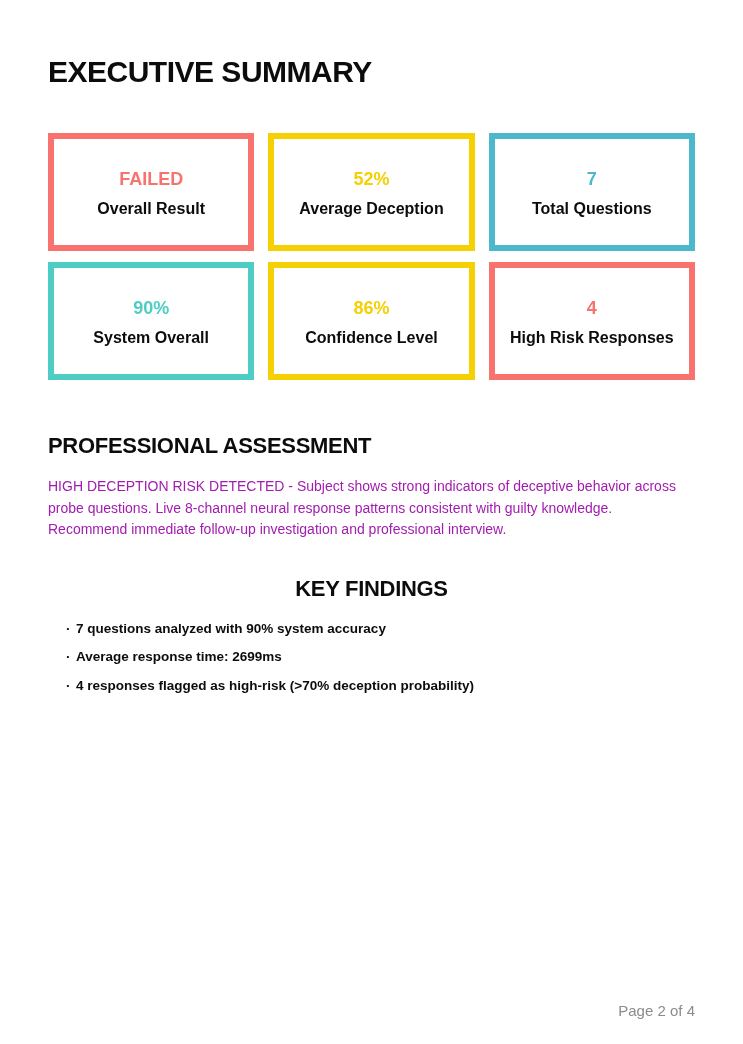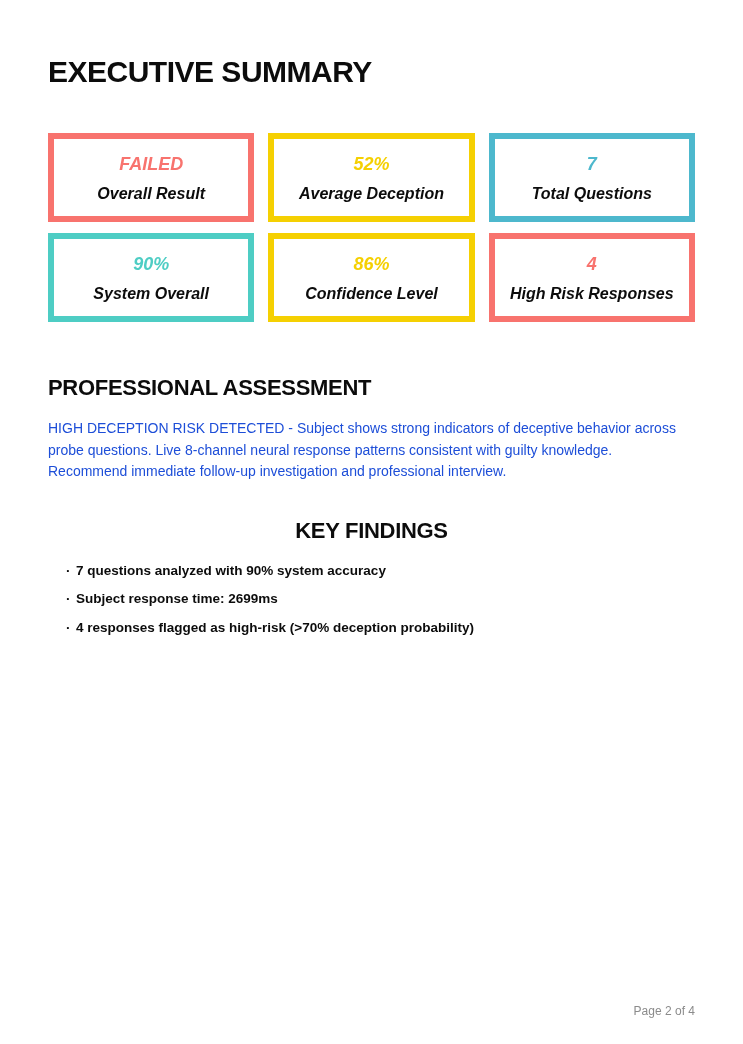--- a/index.html
+++ b/index.html
@@ -27,30 +27,29 @@
     color: #0c0c0c;
   }
   .cards-grid {
     margin-top: 44px;
     display: grid;
     grid-template-columns: repeat(3, 1fr);
     column-gap: 14px;
     row-gap: 11px;
   }
   .stat-card {
-    height: 89px;
+    height: 118px;
     box-sizing: border-box;
     border: 6px solid #cccccc;
     background: #ffffff;
     display: flex;
     flex-direction: column;
     align-items: center;
     justify-content: center;
     text-align: center;
-    font-style: italic;
   }
   .stat-value {
     font-size: 18px;
     font-weight: bold;
     line-height: 20px;
   }
   .stat-label {
     margin-top: 13px;
     font-size: 16px;
     font-weight: bold;
@@ -68,21 +67,21 @@
     margin-top: 54px;
   }
   .section-kf {
     margin-top: 36px;
     text-align: center;
   }
   .assessment-body {
     margin-top: 15px;
     font-size: 14px;
     line-height: 21.5px;
-    color: #1d4ed8;
+    color: #a21caf;
     max-width: 655px;
   }
   .findings-list {
     list-style: none;
     margin: 21px 0 0 0;
     padding: 0 0 0 18px;
   }
   .findings-list li {
     position: relative;
     font-size: 13.5px;
@@ -96,21 +95,21 @@
     content: "\00B7";
     position: absolute;
     left: 0;
     top: 0;
     font-weight: bold;
   }
   .page-footer {
     position: absolute;
     top: 1004px;
     right: 48px;
-    font-size: 12px;
+    font-size: 15px;
     color: #8b8b8b;
     line-height: 14px;
   }
 </style>
 </head>
 <body>
 
 <div class="page">
   <div class="content">
 
@@ -142,20 +141,20 @@
         <div class="stat-label">High Risk Responses</div>
       </div>
     </div>
 
     <h2 class="section-heading section-pa">PROFESSIONAL ASSESSMENT</h2>
     <p class="assessment-body">HIGH DECEPTION RISK DETECTED - Subject shows strong indicators of deceptive behavior across probe questions. Live 8-channel neural response patterns consistent with guilty knowledge. Recommend immediate follow-up investigation and professional interview.</p>
 
     <h2 class="section-heading section-kf">KEY FINDINGS</h2>
     <ul class="findings-list">
       <li>7 questions analyzed with 90% system accuracy</li>
-      <li>Subject response time: 2699ms</li>
+      <li>Average response time: 2699ms</li>
       <li>4 responses flagged as high-risk (&gt;70% deception probability)</li>
     </ul>
 
   </div>
 
   <div class="page-footer">Page 2 of 4</div>
 </div>
 
 </body></html>

